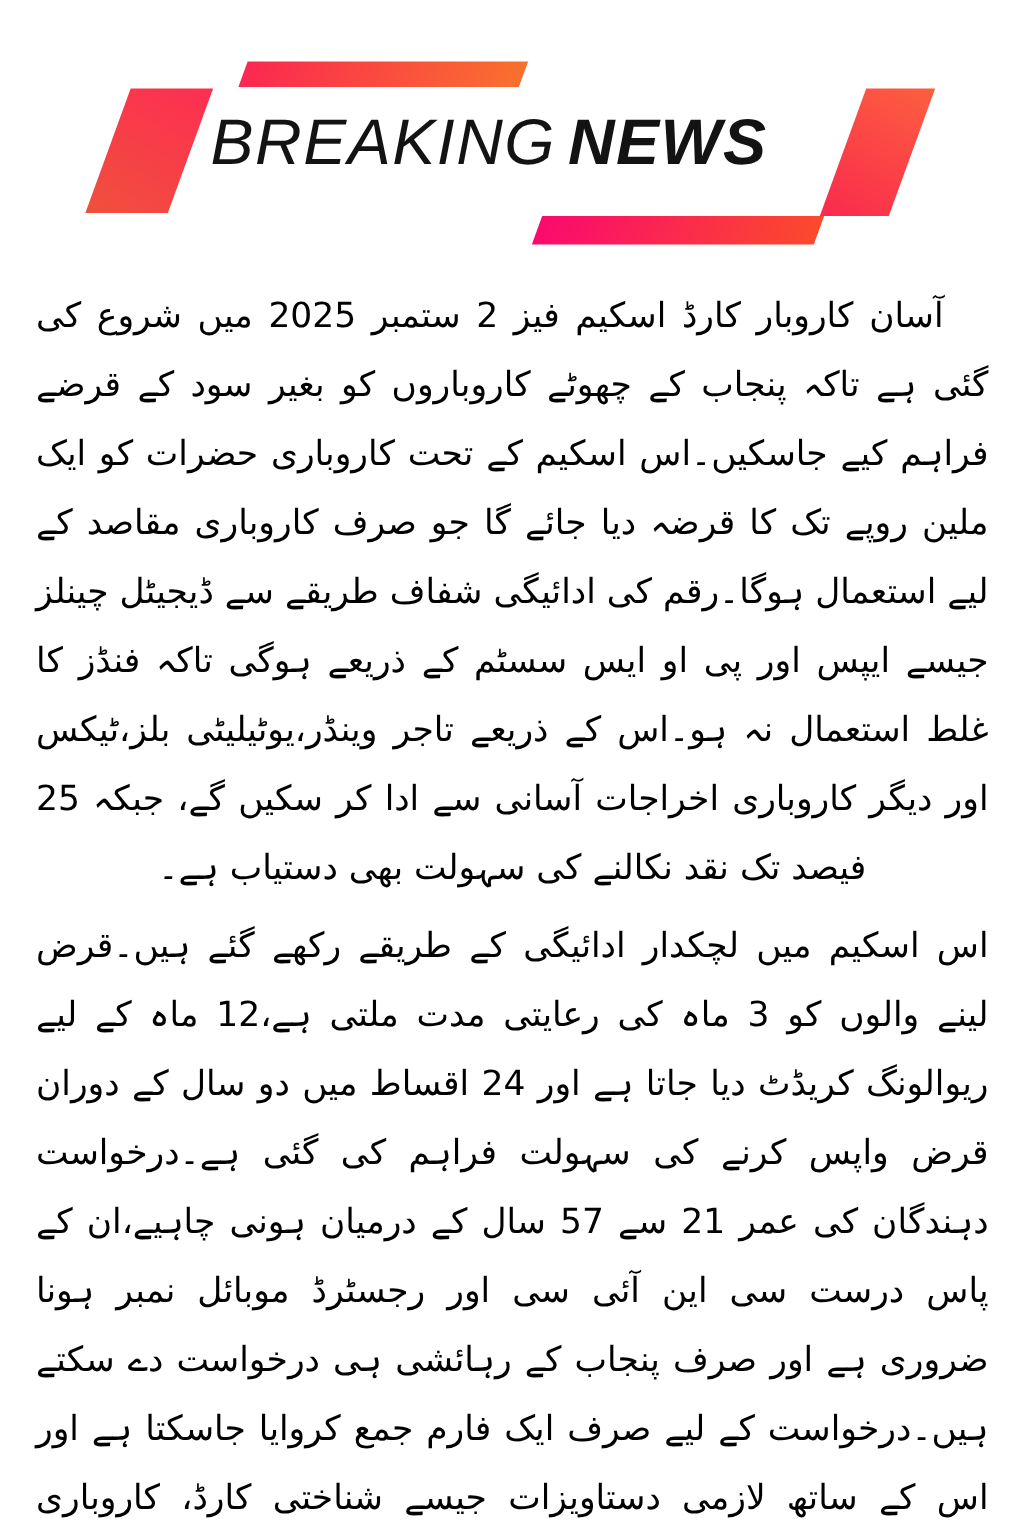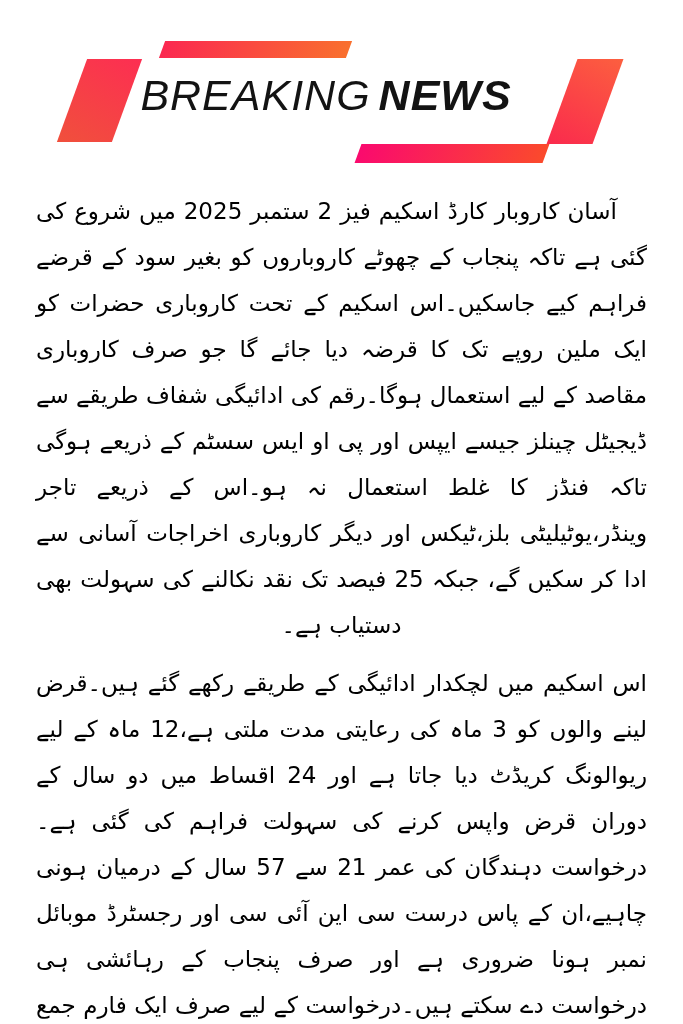--- a/index.html
+++ b/index.html
@@ -70,21 +70,21 @@
     unicode-bidi: embed;
     padding: 0 24px;
     margin-top: 20px;
     color: #000000;
     font-family: "DejaVu Sans", sans-serif;
     font-size: 23px;
     line-height: 2.0;
     text-align: justify;
   }
   .para {
-    margin: 12px;
+    margin: 0;
   }
   .para + .para {
     margin-top: 6px;
   }
   .para.indent {
     text-indent: 30px;
   }
   .para.center-last {
     text-align-last: center;
   }

